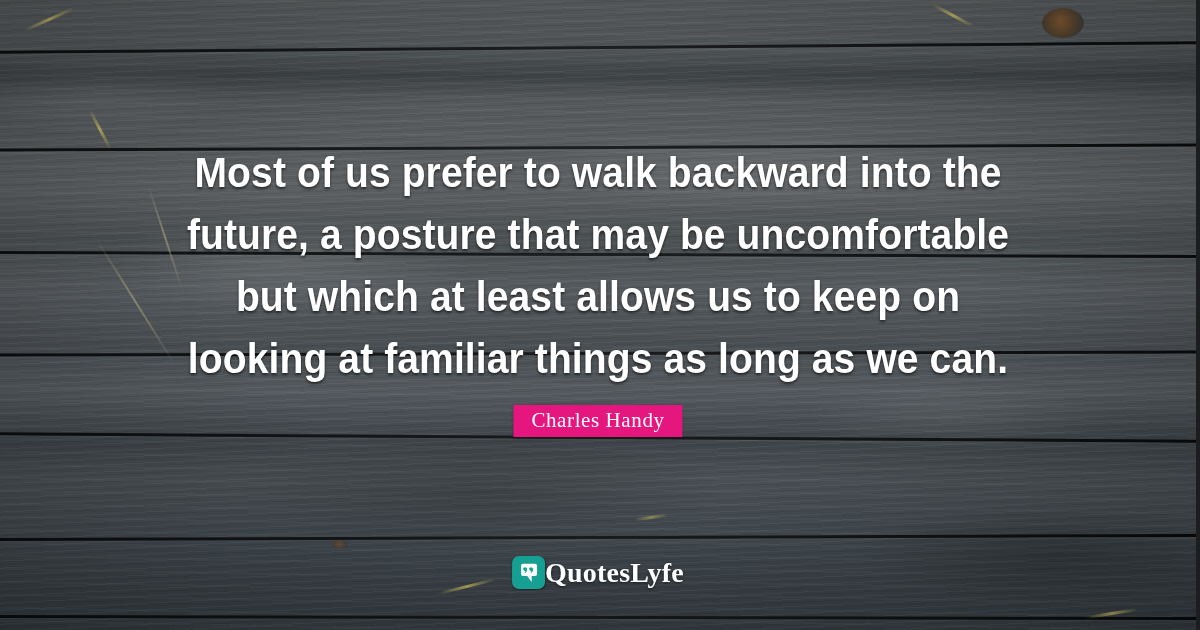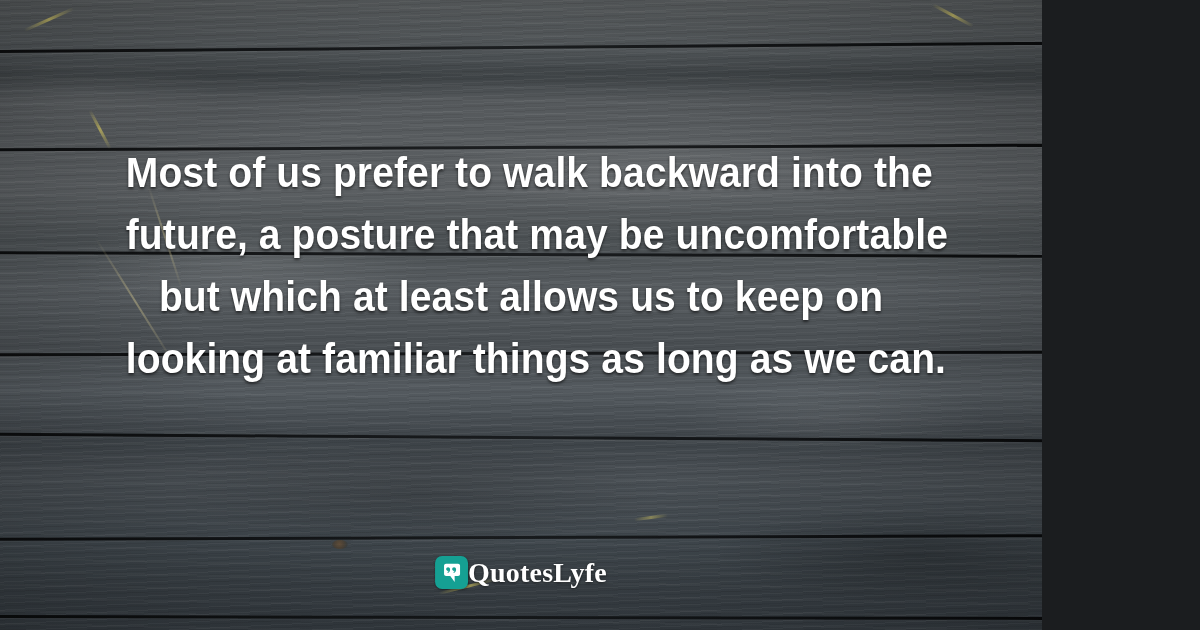--- a/index.html
+++ b/index.html
@@ -7,21 +7,21 @@
     margin: 0;
     padding: 0;
     background: #1b1d1f;
   }
   body {
     font-family: "Liberation Sans", sans-serif;
   }
 
   .card {
     position: relative;
-    width: 1042px;
+    width: 1196px;
     height: 630px;
     overflow: hidden;
     background: #4a4e52;
   }
 
   
   .wood-base {
     position: absolute;
     inset: 0;
     background:
@@ -234,20 +234,21 @@
 
   <div class="content">
 
     <div class="quote-block">
       <div class="quote-line">Most of us prefer to walk backward into the</div>
       <div class="quote-line">future, a posture that may be uncomfortable</div>
       <div class="quote-line">but which at least allows us to keep on</div>
       <div class="quote-line">looking at familiar things as long as we can.</div>
     </div>
 
+    <div class="author-badge">Charles Handy</div>
 
     <div class="brand">
       <span class="brand-mark">
         <svg width="24" height="24" viewBox="0 0 24 24" aria-hidden="true">
           <path d="M4.0 4.6 C4.0 3.5 4.9 2.7 6.0 2.7 L18.0 2.7 C19.1 2.7 20.0 3.5 20.0 4.6
                    L20.0 13.0 C20.0 14.1 19.1 15.0 18.0 15.0 L14.6 15.0
                    L14.6 21.0 L10.2 15.0 L6.0 15.0 C4.9 15.0 4.0 14.1 4.0 13.0 Z" fill="#ffffff"></path>
           <path d="M8.0 6.2 C6.9 6.2 6.1 7.0 6.1 8.1 C6.1 9.2 6.9 10.0 8.0 10.0
                    C8.3 10.0 8.5 9.95 8.7 9.87 C8.5 10.5 8.0 10.95 7.4 11.1
                    L7.7 11.95 C9.2 11.6 10.0 10.3 10.0 8.6 L10.0 8.1

